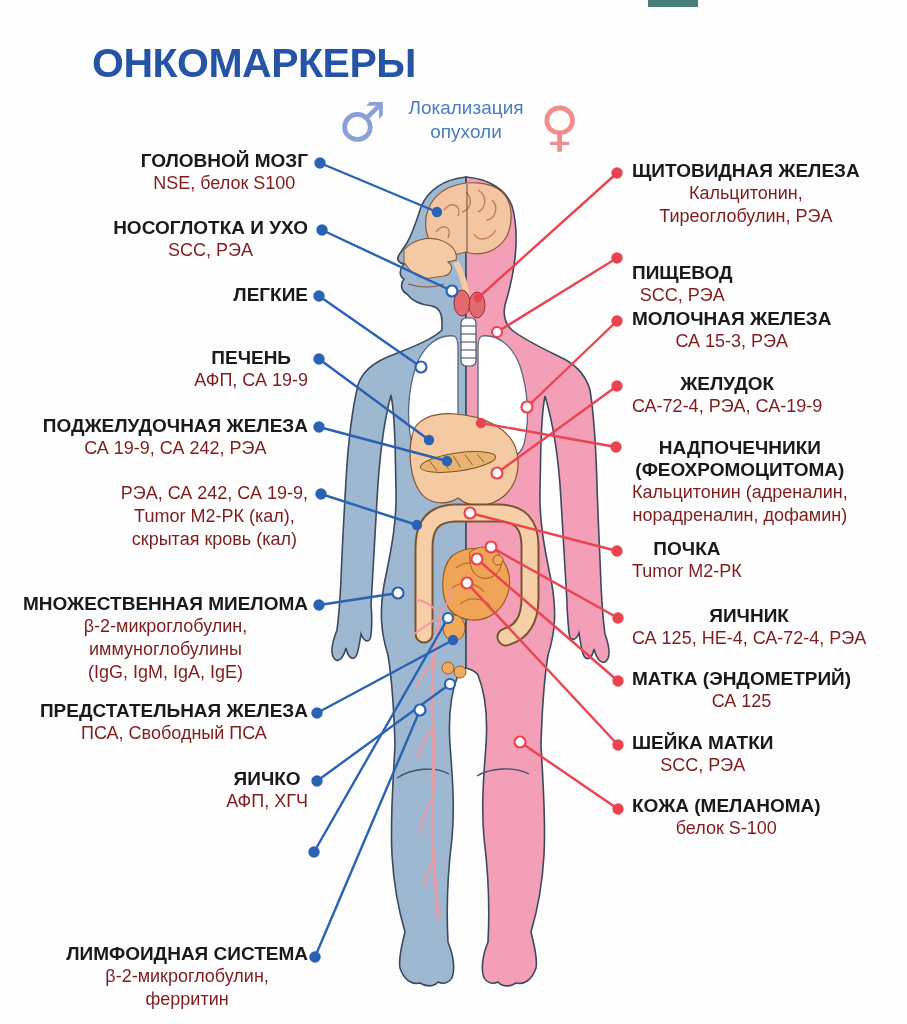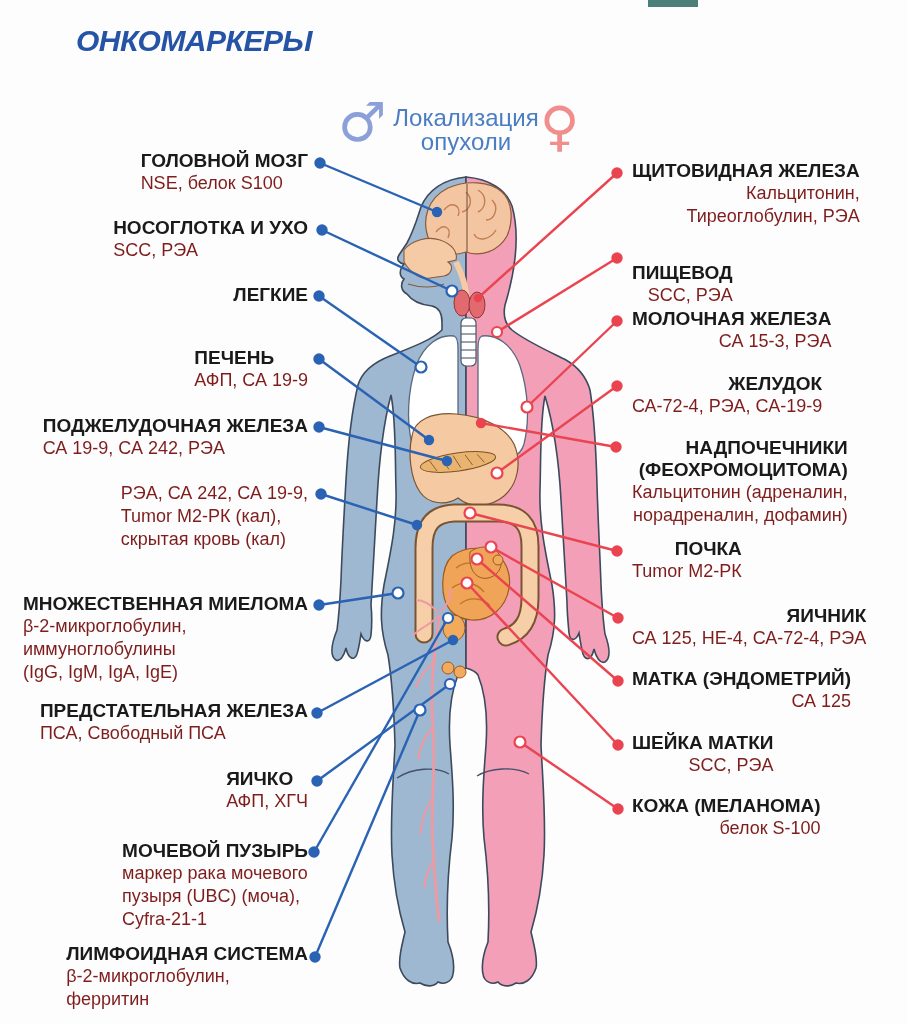--- a/index.html
+++ b/index.html
@@ -1,36 +1,36 @@
 <!DOCTYPE html>
 <html><head>
 <meta charset="utf-8">
 <style>
   html,body{margin:0;padding:0;background:#ffffff;}
   .canvas{
     position:relative;width:907px;height:1024px;background:#fdfdfd;
     font-family:"Liberation Sans",sans-serif;overflow:hidden;
   }
   .title{
-    position:absolute;left:76px;top:24px;margin:0;
-    font-size:30px;font-weight:700;letter-spacing:-0.5px;color:#2554a6;font-style:italic;
+    position:absolute;left:76px;top:24px;margin:16px;
+    font-size:41px;font-weight:700;letter-spacing:-0.5px;color:#2554a6;
   }
   .caption{
-    position:absolute;left:392px;top:106px;width:148px;text-align:center;
-    font-size:24px;line-height:24px;color:#4a7dc2;
+    position:absolute;left:392px;top:96px;width:148px;text-align:center;
+    font-size:19px;line-height:24px;color:#4a7dc2;
   }
   .sym{position:absolute;font-family:"DejaVu Sans",sans-serif;font-size:54px;line-height:54px;}
   .sym.male{left:338px;top:96px;color:#8ba0d8;}
   .sym.female{left:540px;top:100px;color:#f28d8d;}
   .diagram{position:absolute;left:0;top:0;}
   .lbl{position:absolute;}
   .lbl .organ{font-weight:700;font-size:19px;line-height:22px;color:#1a1a1a;white-space:pre-line;}
   .lbl .markers{font-size:18px;line-height:23px;color:#7f1d1d;white-space:pre-line;}
-  .lbl.left{right:599px;text-align:left;}
-  .lbl.right{left:632px;text-align:right;}
+  .lbl.left{right:599px;text-align:center;}
+  .lbl.right{left:632px;text-align:center;}
   .artifact{position:absolute;left:648px;top:0;width:50px;height:7px;background:#2a6a62;opacity:.85;}
 </style>
 </head>
 <body>
 
 <div class="canvas">
 
   <div class="artifact"></div>
 
   <h1 class="title">ОНКОМАРКЕРЫ</h1>
@@ -316,26 +316,20 @@
 (IgG, IgM, IgA, IgE)</div>
   </div>
   <div class="lbl left" style="top:700px">
     <div class="organ">ПРЕДСТАТЕЛЬНАЯ ЖЕЛЕЗА</div>
     <div class="markers">ПСА, Свободный ПСА</div>
   </div>
   <div class="lbl left" style="top:768px">
     <div class="organ">ЯИЧКО</div>
     <div class="markers">АФП, ХГЧ</div>
   </div>
-  <div class="lbl left" style="top:840px">
-    <div class="organ">МОЧЕВОЙ ПУЗЫРЬ</div>
-    <div class="markers">маркер рака мочевого
-пузыря (UBC) (моча),
-Cyfra-21-1</div>
-  </div>
   <div class="lbl left" style="top:943px">
     <div class="organ">ЛИМФОИДНАЯ СИСТЕМА</div>
     <div class="markers">β-2-микроглобулин,
 ферритин</div>
   </div>
 
   <div class="lbl right" style="top:160px">
     <div class="organ">ЩИТОВИДНАЯ ЖЕЛЕЗА</div>
     <div class="markers">Кальцитонин,
 Тиреоглобулин, РЭА</div>

